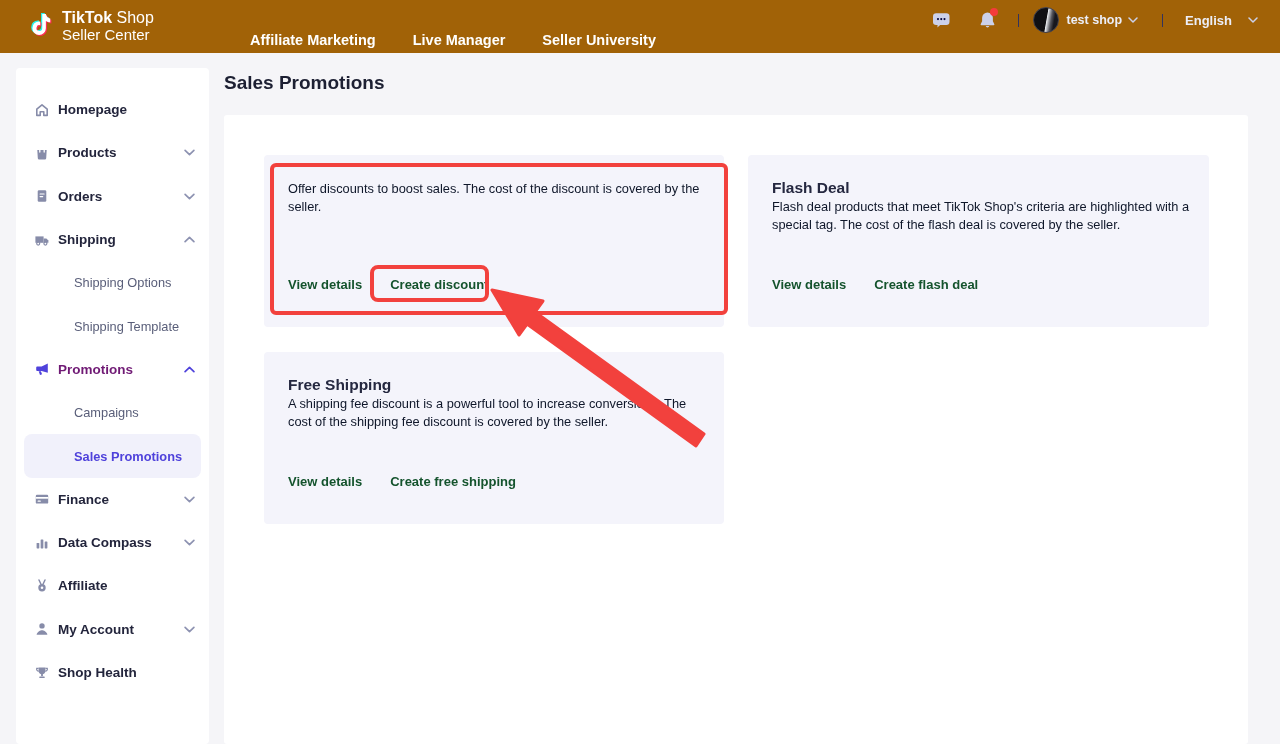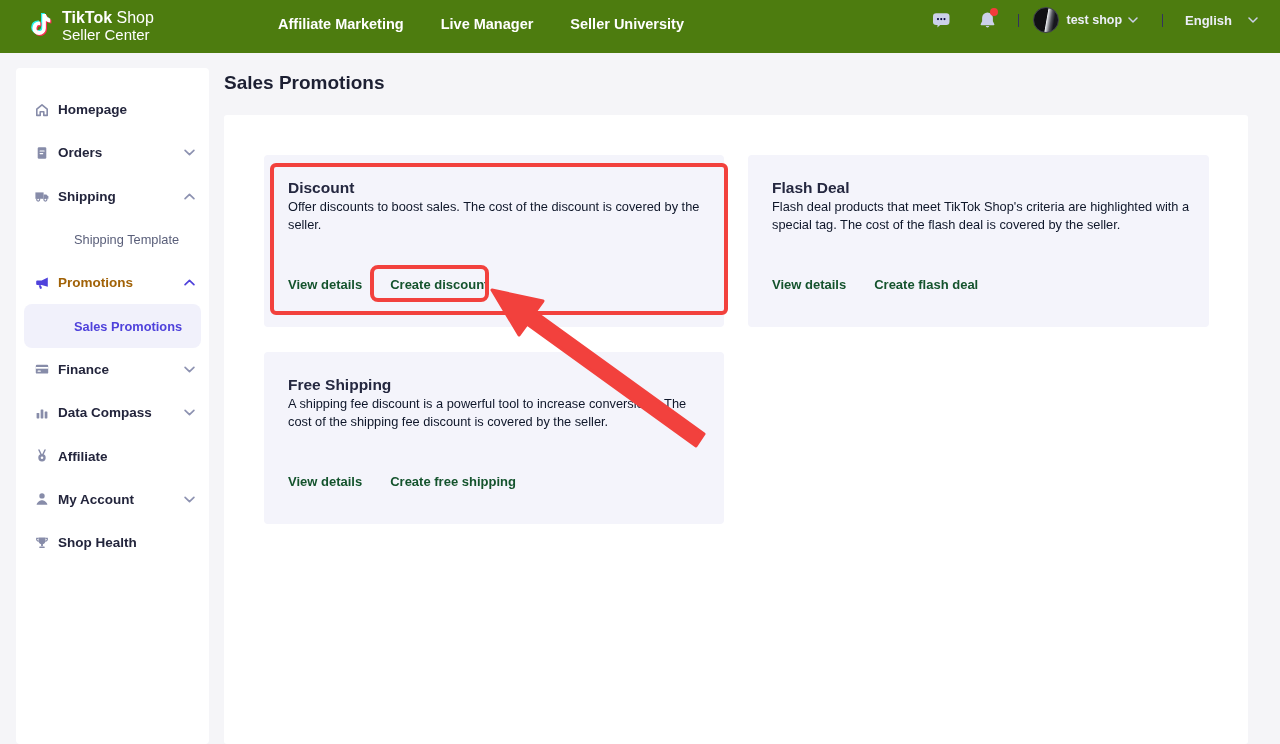--- a/index.html
+++ b/index.html
@@ -1,46 +1,46 @@
 <!DOCTYPE html>
 <html><head>
 <meta charset="utf-8">
 <style>
   * { margin:0; padding:0; box-sizing:border-box; }
   html,body { width:1280px; height:744px; font-family:"Liberation Sans", sans-serif; }
   #stage { position:relative; width:1280px; height:744px; background:#f5f5f8; overflow:hidden; }
 
   
-  .navbar { position:absolute; left:0; top:0; width:1280px; height:53px; background:#4d7c0f; display:flex; align-items:center; }
+  .navbar { position:absolute; left:0; top:0; width:1280px; height:53px; background:#a16207; display:flex; align-items:center; }
   .logo-wrap { position:absolute; left:24px; top:10px; display:flex; align-items:center; }
   .logo-note { width:30px; height:33px; margin-right:8px; }
   .logo-text { color:#fff; line-height:1.05; }
   .logo-l1 { font-size:16px; }
   .logo-l1 b { font-weight:700; }
   .logo-l2 { font-size:15px; font-weight:400; }
-  .nav-links { position:absolute; left:250px; top:0; height:48px; display:flex; align-items:center; gap:37px;margin-left:28px; }
+  .nav-links { position:absolute; left:250px; top:0; height:48px; display:flex; align-items:flex-end; gap:37px; }
   .nav-link { color:#ffffff; font-size:14.5px; font-weight:700; cursor:pointer; white-space:nowrap; }
   .nav-right { position:absolute; right:22px; top:0; height:40px; display:flex; align-items:center; }
   .nav-sep { width:1px; height:13px; background:#33335e; }
   .icon-btn { display:flex; align-items:center; justify-content:center; position:relative; cursor:pointer; }
   .noti-dot { position:absolute; right:-2px; top:-3px; width:8px; height:8px; border-radius:50%; background:#f43b3b; }
   .avatar { width:26px; height:26px; border-radius:50%; border:1px solid #40404e;
             background:linear-gradient(100deg,#101014 50%,#e8eaee 53%,#55565e 68%,#17171d 80%); }
   .shop-name { color:#eceef8; font-size:12.5px; font-weight:600; margin:0 6px 0 7px; }
   .lang-label { color:#eceef8; font-size:13px; font-weight:600; margin-right:16px; }
 
   
   .sidebar { position:absolute; left:16px; top:68px; width:193px; height:676px; background:#ffffff; border-radius:4px; padding-top:20px;text-align:right; }
   .s-item { height:43.3px; display:flex; align-items:center; padding:0 14px 0 18px; cursor:pointer; }
   .s-icon { width:16px; height:16px; margin-right:8px; flex:0 0 16px; display:flex; align-items:center; justify-content:center; }
   .s-label { font-size:13.5px; font-weight:700; color:#23253c; white-space:nowrap; }
   .s-chev { margin-left:auto; display:flex; }
   .s-sub { padding-left:58px; }
   .s-sub .s-label { font-size:12.8px; font-weight:400; color:#595e79; }
-  .s-item.active-main .s-label { color:#a16207; }
+  .s-item.active-main .s-label { color:#701a75; }
   .s-item.active-sub { background:#f1f1fb; border-radius:8px; margin:0 8px; padding-left:50px; }
   .s-item.active-sub .s-label { color:#4f42db; font-weight:700; }
 
   
   .page-title { position:absolute; left:224px; top:72px; font-size:19px; font-weight:700; color:#1d2033; }
   .panel { position:absolute; left:224px; top:115px; width:1024px; height:629px; background:#ffffff; border-radius:3px; }
   .card { position:absolute; width:460px; height:172px; background:#f4f4fb; border-radius:4px; padding:24px; }
   .card-discount { left:264px; top:155px; }
   .card-flash    { left:748px; top:155px; width:461px; }
   .card-freeship { left:264px; top:352px; }
@@ -122,20 +122,34 @@
 
     <div class="s-item">
       <span class="s-icon">
         <svg width="16" height="16" viewBox="0 0 16 16">
             <path d="M2.8 7.2L8 2.8l5.2 4.4v6.2H9.8v-3.6H6.2v3.6H2.8z" fill="none" stroke="#878ca9" stroke-width="1.6" stroke-linejoin="round"></path>
           </svg>
       </span>
       <span class="s-label">Homepage</span>
     </div>
 
+    <div class="s-item">
+      <span class="s-icon">
+        <svg width="16" height="16" viewBox="0 0 16 16">
+            <path d="M3.3 5h9.4l-.5 8.3a1.3 1.3 0 01-1.3 1.2H5.1a1.3 1.3 0 01-1.3-1.2z" fill="#878ca9"></path>
+            <path d="M5.8 7V4.5a2.2 2.2 0 014.4 0V7" fill="none" stroke="#ffffff" stroke-width="1.3" stroke-linecap="round"></path>
+          </svg>
+      </span>
+      <span class="s-label">Products</span>
+      <span class="s-chev">
+          <svg width="11" height="7" viewBox="0 0 10 6">
+            <path d="M1 1l4 4 4-4" fill="none" stroke="#8d92b1" stroke-width="1.5" stroke-linecap="round" stroke-linejoin="round"></path>
+          </svg>
+        </span>
+    </div>
 
     <div class="s-item">
       <span class="s-icon">
         <svg width="16" height="16" viewBox="0 0 16 16">
             <rect x="3.7" y="2.2" width="8.6" height="11.6" rx="1.3" fill="#878ca9"></rect>
             <path d="M6.1 6h4M6.1 8.6h2.6" stroke="#ffffff" stroke-width="1.2" stroke-linecap="round"></path>
           </svg>
       </span>
       <span class="s-label">Orders</span>
       <span class="s-chev">
@@ -156,38 +170,44 @@
       </span>
       <span class="s-label">Shipping</span>
       <span class="s-chev">
           <svg width="11" height="7" viewBox="0 0 10 6" style="transform:rotate(180deg)">
             <path d="M1 1l4 4 4-4" fill="none" stroke="#8d92b1" stroke-width="1.5" stroke-linecap="round" stroke-linejoin="round"></path>
           </svg>
         </span>
     </div>
 
     <div class="s-item s-sub">
+      <span class="s-label">Shipping Options</span>
+    </div>
+    <div class="s-item s-sub">
       <span class="s-label">Shipping Template</span>
     </div>
 
     <div class="s-item active-main">
       <span class="s-icon">
         <svg width="16" height="16" viewBox="0 0 16 16">
             <path d="M13.8 2.6v9.2L7.6 10H3.2a1 1 0 01-1-1V6.6a1 1 0 011-1h4.4z" fill="#4f42db"></path>
             <path d="M4.7 10.3l2.2-.1 1.15 3-2 .75z" fill="#4f42db"></path>
           </svg>
       </span>
       <span class="s-label">Promotions</span>
       <span class="s-chev">
           <svg width="11" height="7" viewBox="0 0 10 6" style="transform:rotate(180deg)">
             <path d="M1 1l4 4 4-4" fill="none" stroke="#4f42db" stroke-width="1.5" stroke-linecap="round" stroke-linejoin="round"></path>
           </svg>
         </span>
     </div>
 
+    <div class="s-item s-sub">
+      <span class="s-label">Campaigns</span>
+    </div>
     <div class="s-item s-sub active-sub">
       <span class="s-label">Sales Promotions</span>
     </div>
 
     <div class="s-item">
       <span class="s-icon">
         <svg width="16" height="16" viewBox="0 0 16 16">
             <rect x="1.8" y="3.8" width="12.4" height="8.8" rx="1.2" fill="#878ca9"></rect>
             <rect x="1.8" y="6" width="12.4" height="1.7" fill="#ffffff"></rect>
             <rect x="3.6" y="9.6" width="3.2" height="1.2" rx="0.4" fill="#ffffff"></rect>
@@ -254,21 +274,20 @@
       </span>
       <span class="s-label">Shop Health</span>
     </div>
   </div>
 
   <div class="page-title">Sales Promotions</div>
 
   <div class="panel"></div>
 
   <div class="card card-discount">
-    <div class="card-title">Discount</div>
     <div class="card-desc" style="width:430px;">Offer discounts to boost sales. The cost of the discount is covered by the seller.</div>
     <div class="card-links">
       <span class="card-link">View details</span>
       <span class="card-link">Create discount</span>
     </div>
   </div>
 
   <div class="card card-flash">
     <div class="card-title">Flash Deal</div>
     <div class="card-desc">Flash deal products that meet TikTok Shop's criteria are highlighted with a special tag. The cost of the flash deal is covered by the seller.</div>

